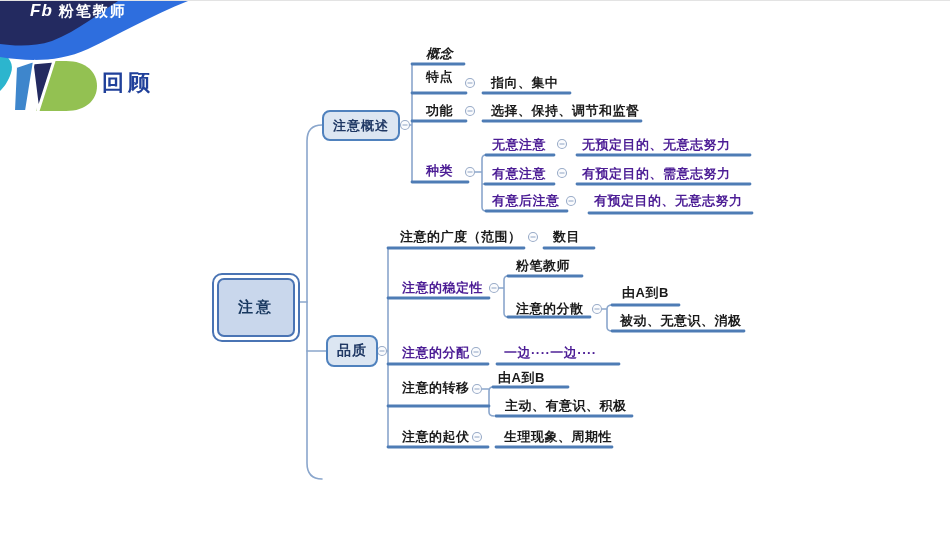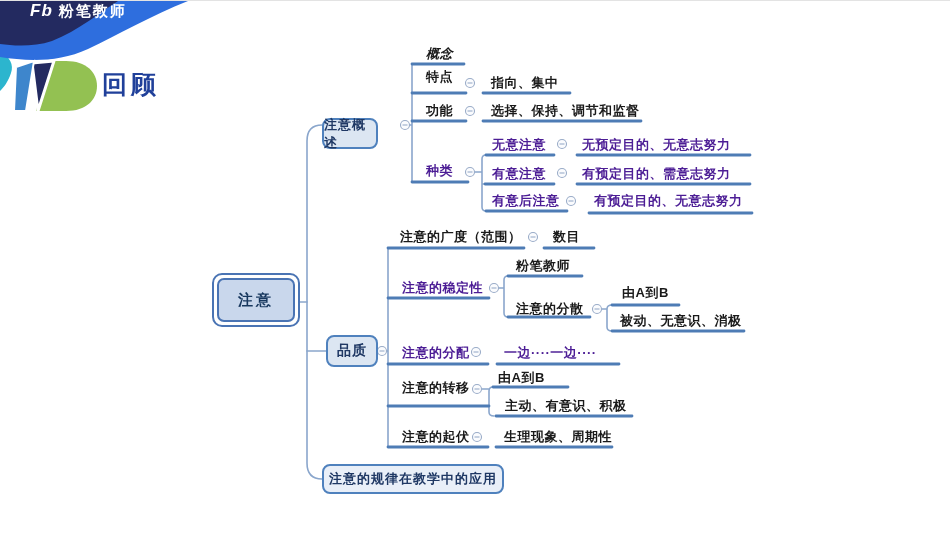--- a/index.html
+++ b/index.html
@@ -6,29 +6,29 @@
   body{width:950px;height:535px;background:#ffffff;overflow:hidden;
        font-family:"Liberation Sans","DejaVu Sans",sans-serif;}
   #stage{position:relative;width:950px;height:535px;background:#fff;border-top:1px solid #e3e3e3;box-sizing:border-box;}
 
   svg.layer{position:absolute;left:0;top:0;pointer-events:none;}
 
   
   #brand{position:absolute;left:30px;top:0;color:#fff;display:flex;align-items:baseline;gap:6px;z-index:5;}
   #brand .fb{font-size:17px;font-weight:900;font-style:italic;letter-spacing:1px;}
   #brand .nm{font-size:15px;font-weight:bold;letter-spacing:2px;}
-  #page-title{position:absolute;left:102px;top:67px;font-size:25px;font-weight:bold;
+  #page-title{position:absolute;left:102px;top:67px;font-size:22px;font-weight:bold;
               color:#20409a;letter-spacing:4px;z-index:5;}
 
   
   .bnode{position:absolute;background:#dce6f2;border:2px solid #4f81bd;border-radius:8px;
          display:flex;align-items:center;justify-content:center;color:#1f3864;
          font-weight:bold;font-size:13px;letter-spacing:1px;box-sizing:border-box;z-index:3;}
   #node-application{background:#e9eff8;}
-  #root-outer{position:absolute;left:212px;top:272px;width:88px;height:54px;
+  #root-outer{position:absolute;left:212px;top:272px;width:88px;height:69px;
               border:2px solid #4a74b4;border-radius:10px;padding:3px;box-sizing:border-box;z-index:3;}
   #root-inner{width:100%;height:100%;background:#c9d7ec;border:2px solid #4a74b4;border-radius:7px;
               display:flex;align-items:center;justify-content:center;color:#17375e;
               font-weight:bold;font-size:15px;letter-spacing:3px;box-sizing:border-box;}
 
   
   .topic{position:absolute;font-size:13px;font-weight:bold;color:#1a1a1a;
          white-space:nowrap;line-height:1;letter-spacing:0.5px;z-index:3;}
   .topic.red{color:#4c1d95;}
 </style>
@@ -162,23 +162,22 @@
           <circle cx="477" cy="436" r="4.5"></circle>
           <line x1="474.5" y1="436" x2="479.5" y2="436"></line>
         </g>
     </g>
   </svg>
 
   <div id="root-outer">
     <div id="root-inner">注意</div>
   </div>
 
-  <div class="bnode" id="node-overview" style="left:322px;top:117px;width:56px;height:31px;">注意概述</div>
+  <div class="bnode" id="node-overview" style="left:322px;top:109px;width:78px;height:31px;">注意概述</div>
   <div class="bnode" id="node-quality" style="left:326px;top:334px;width:52px;height:32px;font-size:14px;">品质</div>
-  <div class="bnode" id="node-application" style="left:322px;top:463px;width:182px;height:30px;">注意的规律在教学中的应用</div>
 
   <div class="topic" style="left:426px;top:46px;font-style:italic;">概念</div>
   <div class="topic" style="left:426px;top:69px;">特点</div>
   <div class="topic" style="left:491px;top:75px;">指向、集中</div>
   <div class="topic" style="left:426px;top:103px;">功能</div>
   <div class="topic" style="left:491px;top:103px;">选择、保持、调节和监督</div>
   <div class="topic red" style="left:426px;top:163px;">种类</div>
   <div class="topic red" style="left:492px;top:137px;">无意注意</div>
   <div class="topic red" style="left:582px;top:137px;">无预定目的、无意志努力</div>
   <div class="topic red" style="left:492px;top:166px;">有意注意</div>

